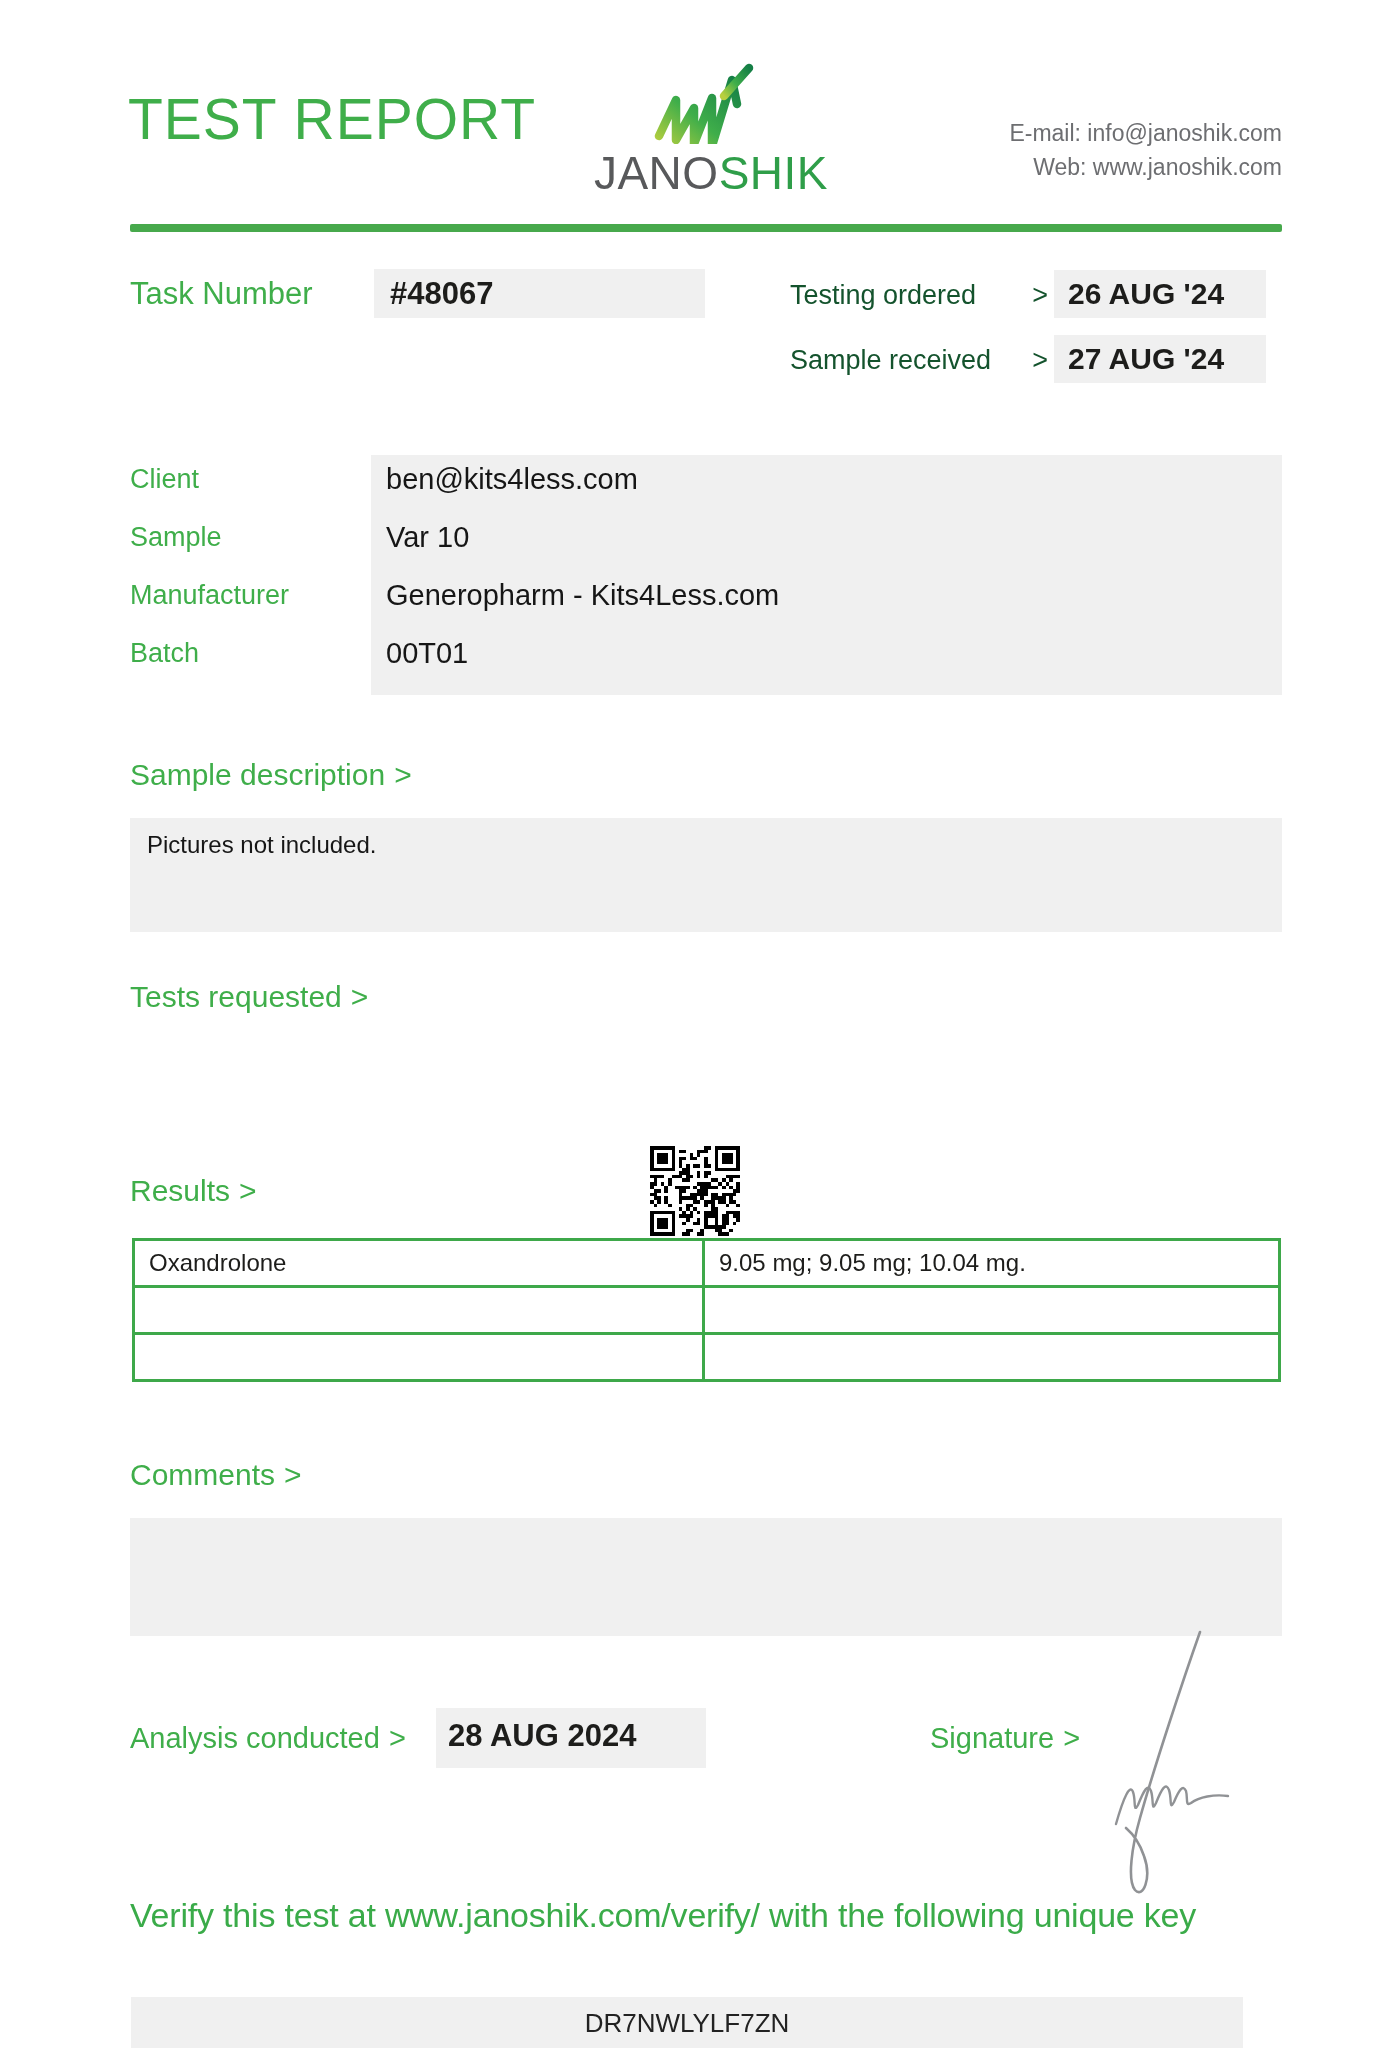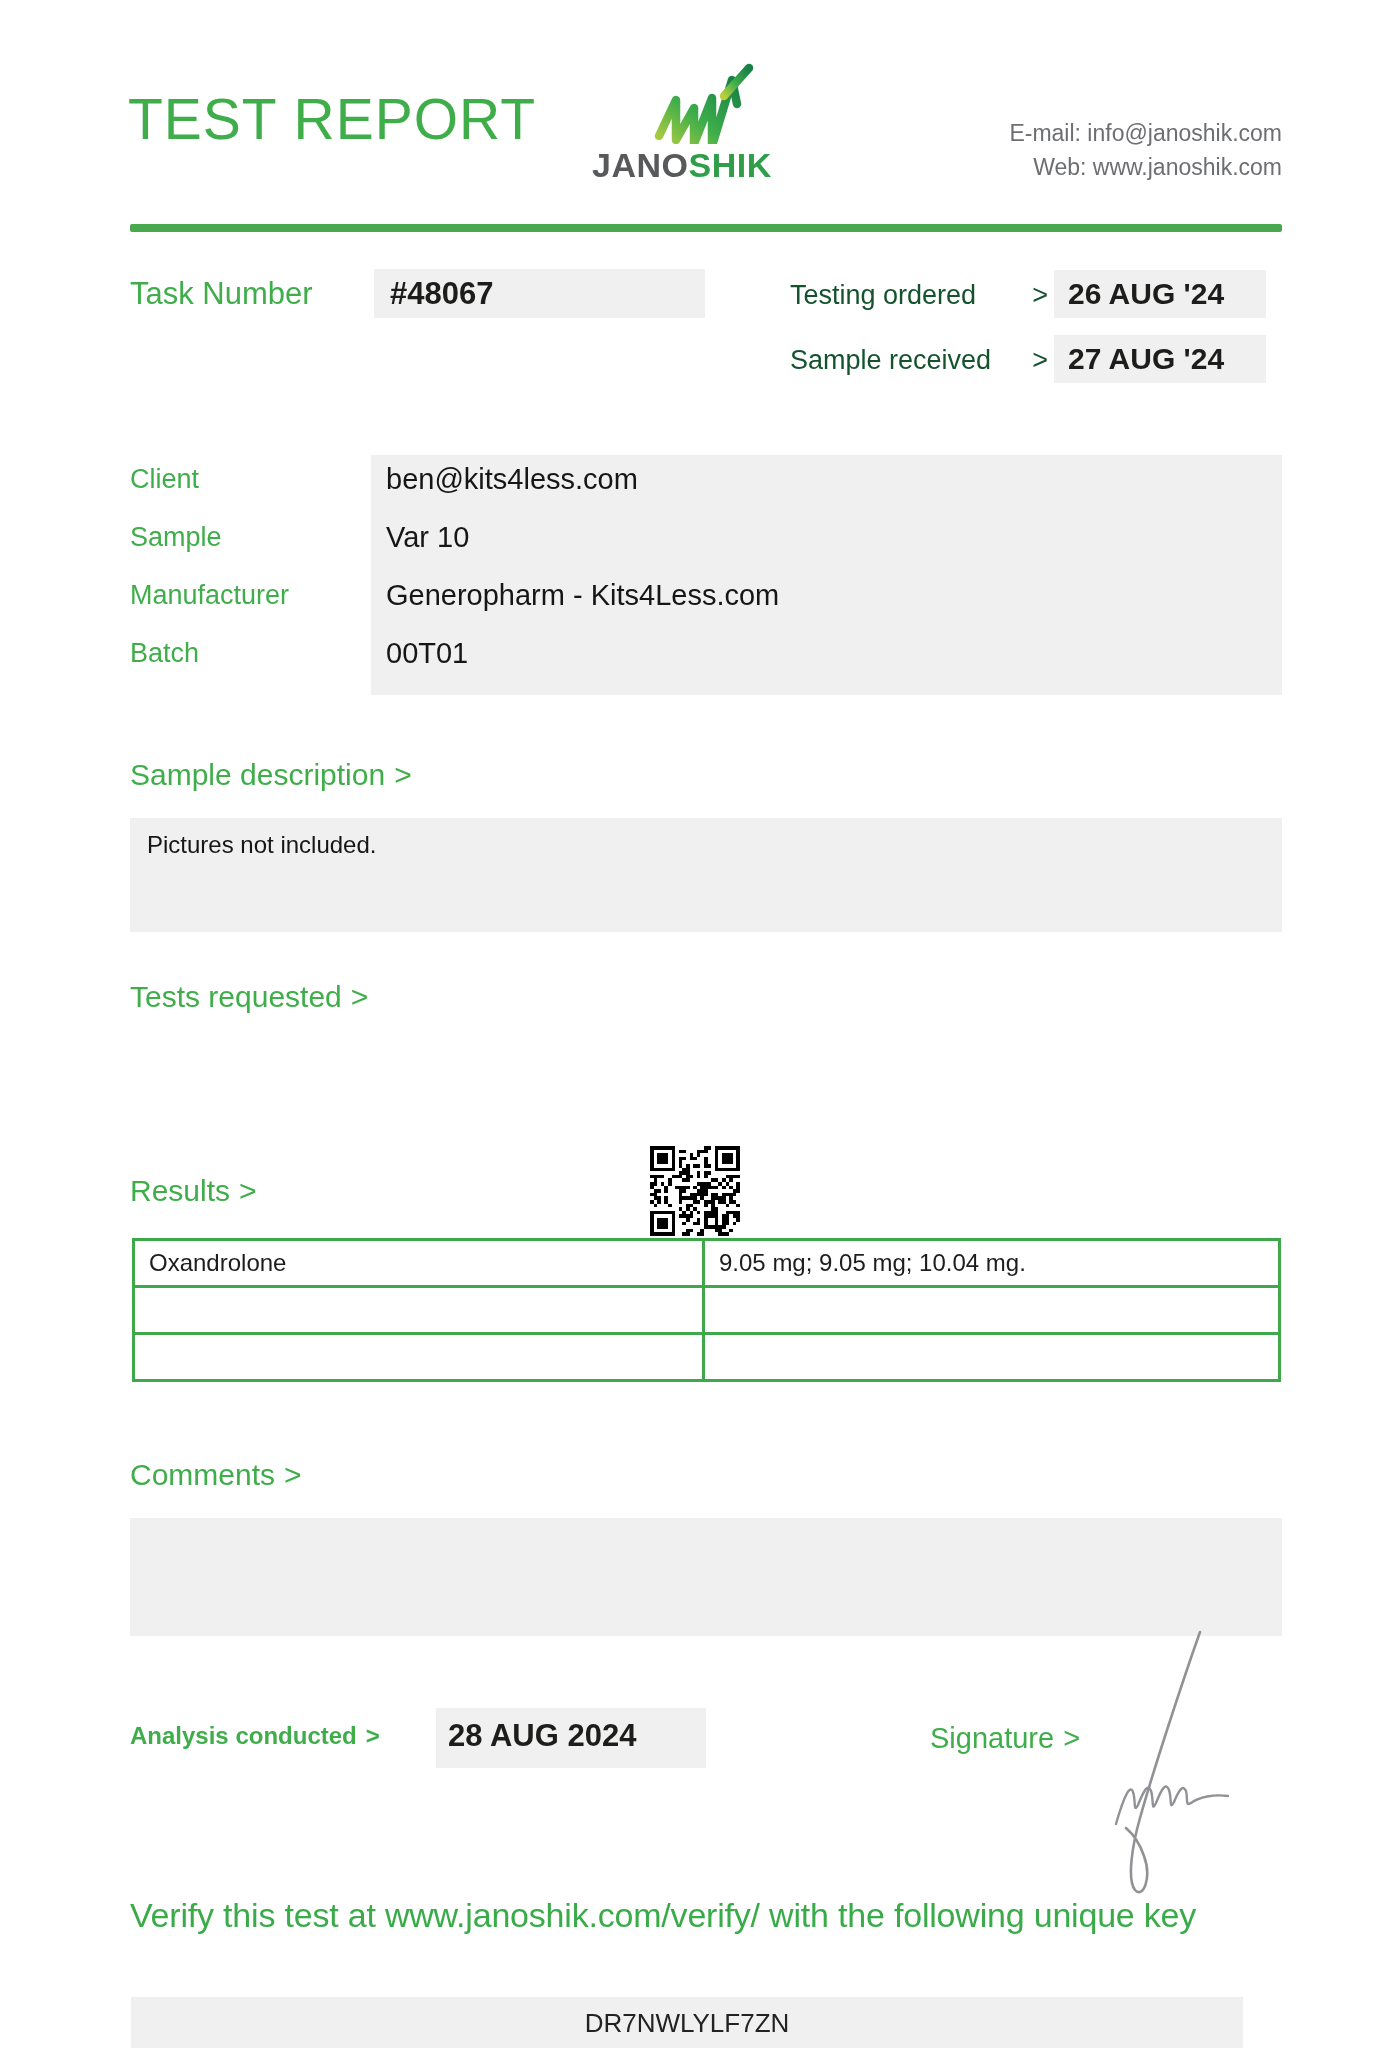--- a/index.html
+++ b/index.html
@@ -2,21 +2,21 @@
 <html><head>
 <meta charset="utf-8">
 <style>
   html,body{margin:0;padding:0;background:#fff;}
   #page{position:relative;width:1388px;height:2048px;background:#ffffff;
         font-family:"Liberation Sans",sans-serif;overflow:hidden;color:#1d1d1b;}
   .abs{position:absolute;}
   
   .title{left:128px;top:86px;font-size:57px;font-weight:500;letter-spacing:1px;color:#3fae4a;}
   .logo-icon{left:652px;top:60px;width:112px;height:84px;}
-  .wordmark{left:592px;top:146px;width:236px;text-align:left;font-size:34px;font-weight:700;letter-spacing:.5px;}
+  .wordmark{left:592px;top:146px;width:236px;text-align:right;font-size:46px;font-weight:400;letter-spacing:.5px;}
   .wm-gray{color:#58595b;}
   .wm-green{color:#2f9e49;}
   .contact{right:106px;top:116px;text-align:right;font-size:23px;line-height:34px;color:#6d6e71;}
   .rule{left:130px;top:224px;width:1152px;height:8px;background:#47a94c;border-radius:2px;}
   
   .gbox{background:#f0f0f0;}
   .lbl{color:#3fae4a;}
   .task-label{left:130px;top:276px;font-size:31px;}
   .task-box{left:374px;top:269px;width:315px;height:49px;line-height:49px;font-size:31px;font-weight:600;padding-left:16px;}
   .date-row{width:258px;display:flex;justify-content:space-between;font-size:27px;color:#14532d;}
@@ -32,21 +32,21 @@
   .sec-label{left:130px;font-size:30px;color:#3fae4a;}
   .sec-arrow{margin-left:9px;}
   .sec-box{left:130px;width:1152px;font-size:24px;color:#161616;box-sizing:border-box;padding:13px 17px;}
   .qr{left:650px;top:1146px;width:90px;height:90px;}
   
   .rtable{left:132px;top:1238px;border-collapse:collapse;}
   .rtable td{border:3px solid #3ea84a;height:44px;font-size:24px;padding:0 0 0 14px;vertical-align:middle;background:#fff;}
   .col-sub{width:553px;}
   .col-res{width:559px;}
   
-  .an-label{left:130px;top:1722px;font-size:24px;font-weight:bold;}
+  .an-label{left:130px;top:1722px;font-size:29px;}
   .an-box{left:436px;top:1708px;width:258px;height:60px;line-height:56px;font-size:31px;font-weight:600;padding-left:12px;}
   .sig-label{left:930px;top:1722px;font-size:29px;}
   .sig{left:1080px;top:1626px;width:175px;height:290px;}
   .verify-text{left:130px;top:1896px;width:1160px;font-size:34px;letter-spacing:-.2px;white-space:nowrap;color:#3aab49;}
   .key-box{left:131px;top:1997px;width:1112px;height:52px;line-height:52px;text-align:center;font-size:26px;font-weight:400;color:#222;}
 </style>
 </head>
 <body>
 
 <div id="page">

